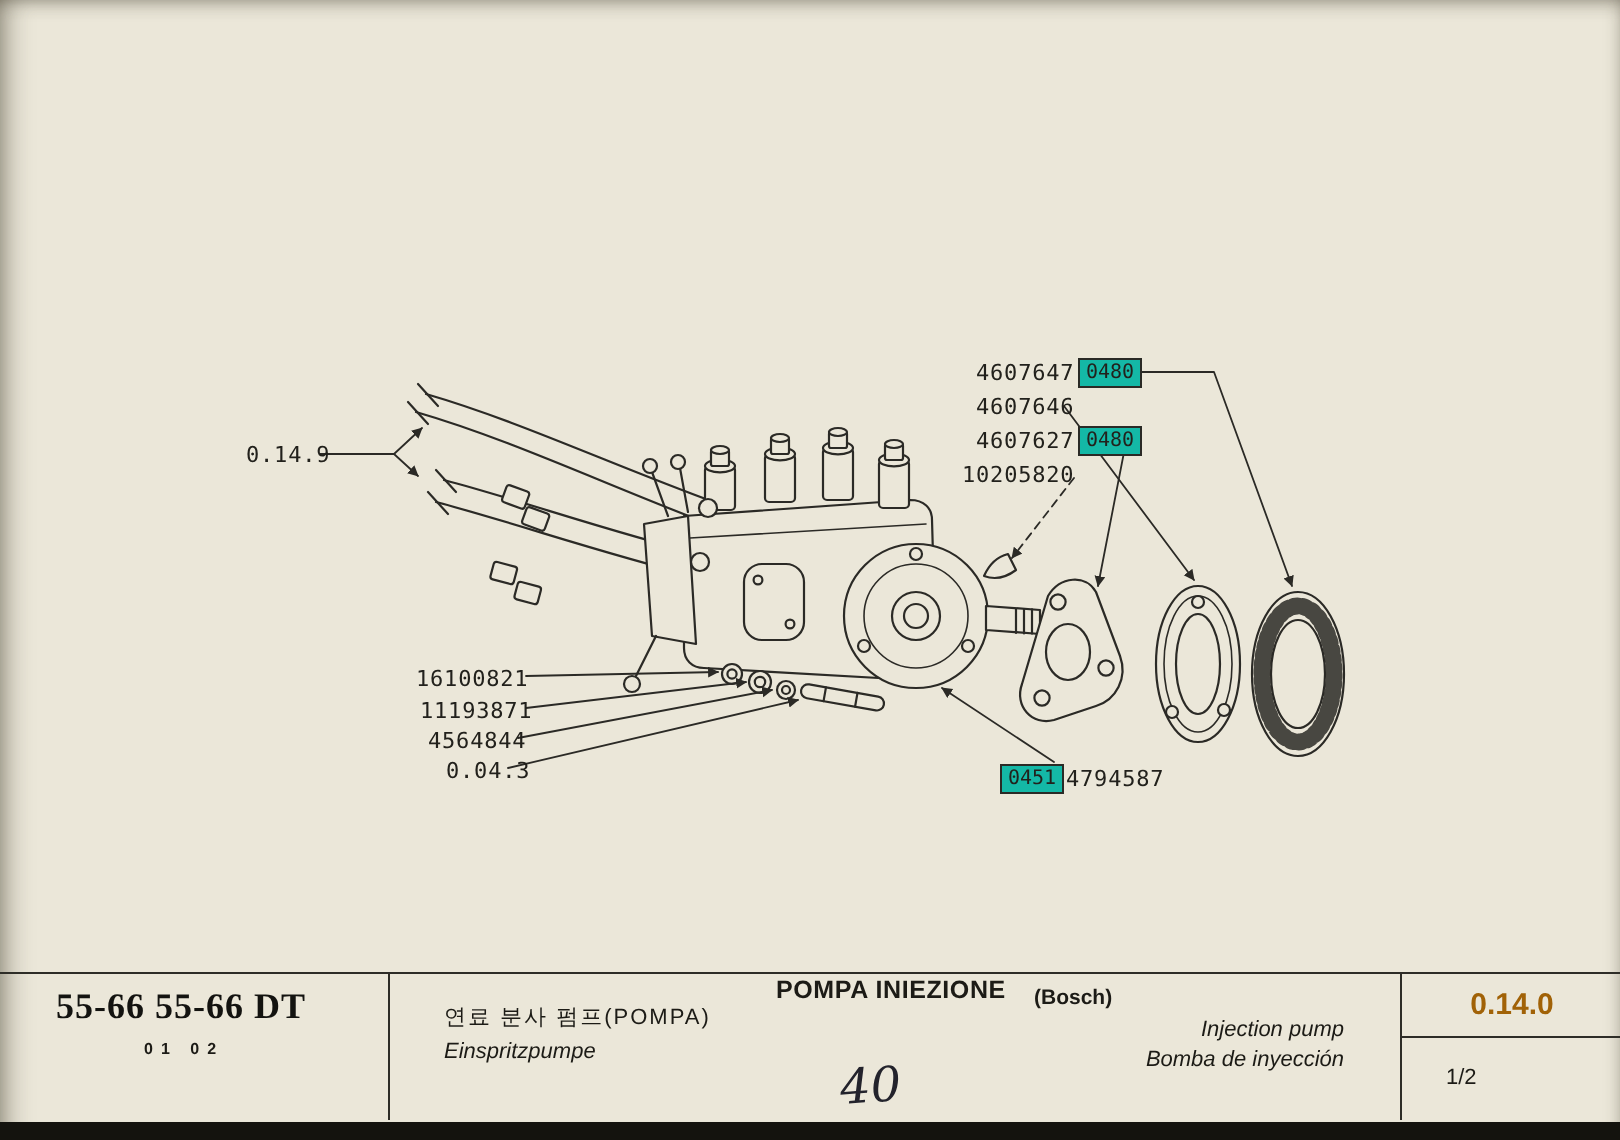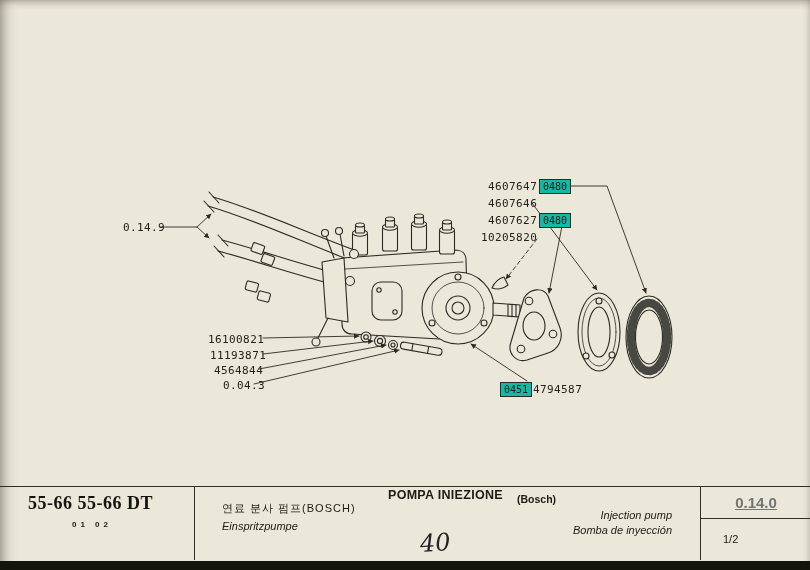--- a/index.html
+++ b/index.html
@@ -32,21 +32,21 @@
   .it-suffix{position:absolute;left:517px;top:6px;font:bold 10.5px "Liberation Sans",sans-serif;}
   .english{position:absolute;right:138px;top:22px;font:italic 11px "Liberation Sans",sans-serif;}
   .spanish{position:absolute;right:138px;top:37px;font:italic 11px "Liberation Sans",sans-serif;}
   .handwritten{
     position:absolute;left:420px;top:42px;font:italic 24px "DejaVu Serif",serif;
     color:#23232c;transform:rotate(-4deg);
   }
   .cell-right{position:absolute;left:700px;top:0;width:110px;height:100%;border-left:1.5px solid #2e2d27;}
   .section-code{
     position:absolute;left:0;top:0;width:100%;height:31px;border-bottom:1.5px solid #2e2d27;
-    font:bold 15px "Liberation Sans",sans-serif;display:flex;align-items:center;justify-content:center;color:#737373;text-decoration:underline;
+    font:bold 15px "Liberation Sans",sans-serif;display:flex;align-items:center;justify-content:center;color:#a16207;
   }
   .page-ind{
     position:absolute;left:0;top:32px;width:100%;height:40px;
     font:11px "Liberation Sans",sans-serif;display:flex;align-items:center;padding-left:22px;box-sizing:border-box;
   }
   .bottom-bar{position:absolute;left:0;bottom:0;width:100%;height:9px;background:#14130e;}
 </style>
 </head>
 <body>
 
@@ -207,21 +207,21 @@
 
   <span class="pn-box" style="left:500px;top:382px;">0451</span>
   <span class="pn" style="left:533px;top:383px;">4794587</span>
 
   <div class="footer">
     <div class="cell-models">
       <div class="models">55-66 55-66 DT</div>
       <div class="codes">01 02</div>
     </div>
 
-    <div class="korean">연료 분사 펌프(BOSCH)</div>
+    <div class="korean">연료 분사 펌프(POMPA)</div>
     <div class="german">Einspritzpumpe</div>
 
     <div class="it-title">POMPA INIEZIONE</div>
     <div class="it-suffix">(Bosch)</div>
 
     <div class="english">Injection pump</div>
     <div class="spanish">Bomba de inyección</div>
 
     <div class="handwritten">40</div>
 

